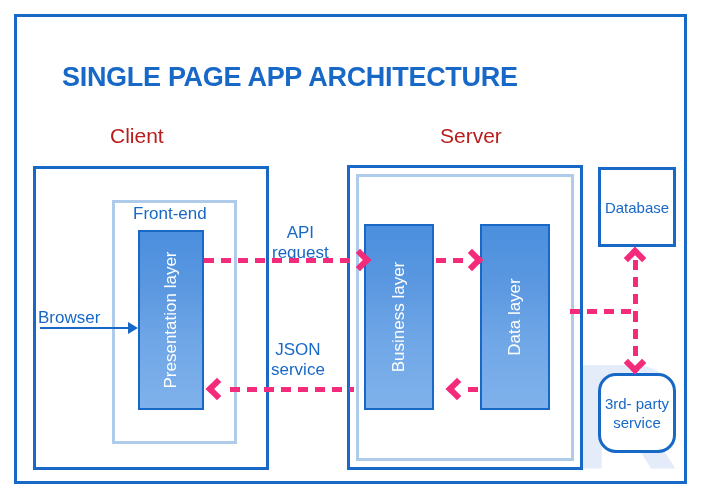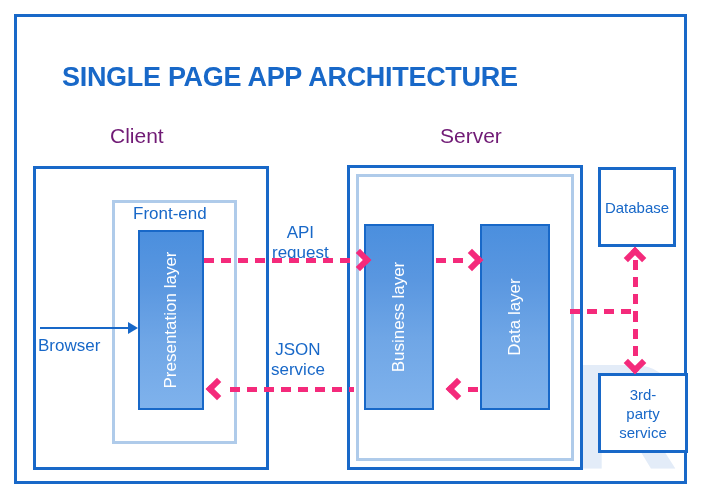--- a/index.html
+++ b/index.html
@@ -69,21 +69,21 @@
     height: 9px;
     background: #F42A7B;
     z-index: -1;
   }
   .title .hl span { position: relative; z-index: 2; }
 
   
   .section-caption {
     position: absolute;
     font-size: 21px;
-    color: #701a75;
+    color: #b91c1c;
     font-family: "Liberation Sans", sans-serif;
     white-space: nowrap;
   }
   #caption-client { left: 110px; top: 124px; }
   #caption-server { left: 440px; top: 124px; }
 
   
   .container-box {
     position: absolute;
     border: 3px solid #1868C8;
@@ -139,24 +139,24 @@
     border: 3px solid #1868C8;
     box-sizing: border-box;
     background: #ffffff;
     display: flex;
     align-items: center;
     justify-content: center;
     text-align: center;
     color: #1868C8;
     font-size: 15px;
     line-height: 19px;
-    padding: 12px;
+    padding: 2px;
   }
   #database-box   { left: 598px; top: 167px; width: 78px; height: 80px; }
-  #thirdparty-box { left: 598px; top: 373px; width: 90px; height: 80px; }
+  #thirdparty-box { left: 598px; top: 373px; width: 78px; height: 80px; border-radius: 18px; }
 
   
   .flow-label {
     position: absolute;
     color: #1868C8;
     font-size: 17px;
     line-height: 20px;
     text-align: center;
     white-space: nowrap;
   }
@@ -164,21 +164,20 @@
   #label-json { left: 271px; top: 340px; }
 
   
   #label-browser {
     position: absolute;
     left: 38px;
     top: 308px;
     color: #1868C8;
     font-size: 17px;
     white-space: nowrap;
-    margin-top: 28px;
   }
   .solid-arrow-line {
     position: absolute;
     background: #1868C8;
   }
   #browser-arrow-line {
     left: 40px;
     top: 327px;
     width: 95px;
     height: 2px;

